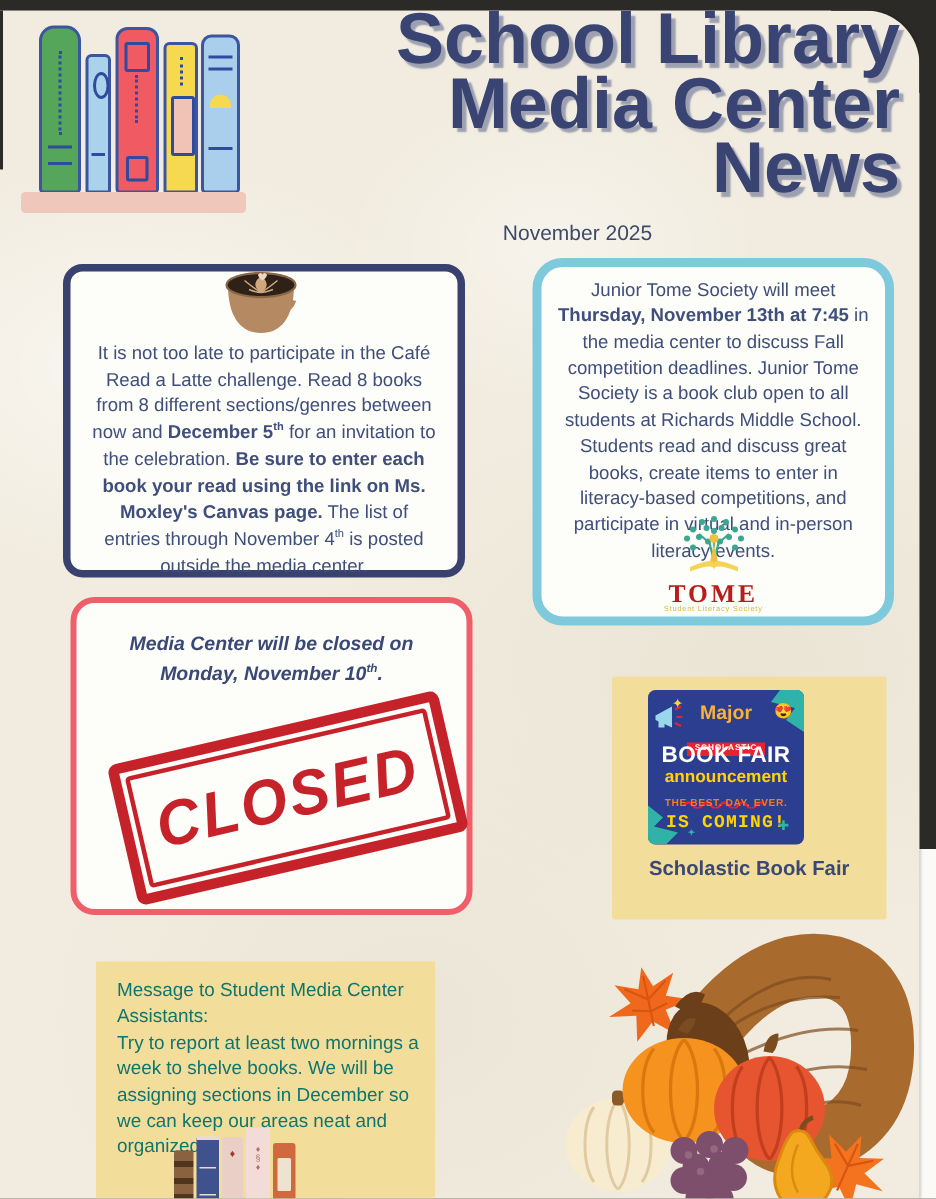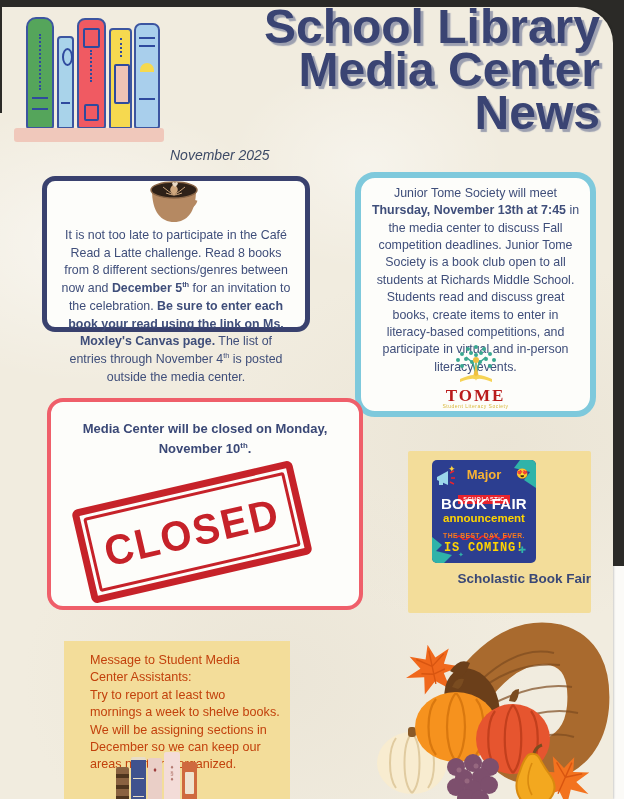--- a/index.html
+++ b/index.html
@@ -16,22 +16,22 @@
       radial-gradient(ellipse 420px 260px at 82% 55%, rgba(224,216,198,.38), transparent 70%),
       radial-gradient(ellipse 360px 300px at 45% 85%, rgba(228,221,205,.45), transparent 70%),
       radial-gradient(ellipse 200px 150px at 60% 20%, rgba(255,255,255,.4), transparent 70%),
       #f1ecdf;
     box-shadow: 1px 0 2px rgba(0,0,0,.18);}
 
   
   .title{position:absolute; left:170px; top:-2px; width:430px; text-align:right;
     font-size:48px; font-weight:bold; line-height:43px; color:#3a4473; letter-spacing:0px;
     text-shadow:3px 3px 1px rgba(128,135,160,.75);}
-  .date{position:absolute; left:170px; top:140px; width:430px; 
-    font-size:14px; color:#3d4a66;font-style:italic;}
+  .date{position:absolute; left:170px; top:140px; width:430px; text-align:center;
+    font-size:14px; color:#3d4a66;}
 
   
   .shelf-books{position:absolute; left:14px; top:3px; width:150px; height:132px;}
   .bk{position:absolute; bottom:13px; border:2px solid #3c55a0; box-sizing:border-box;}
   .bk1{left:12px; width:28px; height:112px; background:#55a55b; border-radius:10px 10px 3px 3px;}
   .bk2{left:43px; width:17px; height:93px; background:#a9d3ea; border-radius:4px 4px 2px 2px;}
   .bk3{left:63px; width:29px; height:111px; background:#f05a62; border-radius:8px 8px 3px 3px;}
   .bk4{left:95px; width:23px; height:101px; background:#f6d94f; border-radius:4px 4px 2px 2px;}
   .bk5{left:120px; width:26px; height:106px; background:#a9cfec; border-radius:7px 7px 3px 3px;}
   .shelf{position:absolute; bottom:0; left:0; width:150px; height:14px; background:#f0c8bb; border-radius:3px;}
@@ -43,31 +43,31 @@
   .bk3 .box2{position:absolute; left:5px; bottom:6px; width:11px; height:13px; border:2px solid #2f4a9e; border-radius:2px;}
   .bk4 .tag{position:absolute; left:3px; top:34px; width:12px; height:36px; background:#efc3b5; border:2px solid #2f4a9e; border-radius:2px;}
   .bk5 .half{position:absolute; left:4px; top:38px; width:14px; height:9px; background:#f6d94f; border-radius:8px 8px 0 0;}
 
   
   .card{position:absolute; box-sizing:border-box; background:#fdfdfa;}
   .rich{color:#3f4e7a;}
   .rich .b, .bold{font-weight:bold;}
   sup{font-size:60%; vertical-align:super; line-height:0;}
 
-  .cafe-card{left:42px; top:169px; width:268px; height:156px; border:5px solid #39416e; border-radius:13px;}
+  .cafe-card{left:42px; top:169px; width:268px; height:209px; border:5px solid #39416e; border-radius:13px;}
   .cafe-cup{position:absolute; top:-3px; left:50%; transform:translateX(-50%);}
   .cafe-text{position:absolute; top:46px; left:14px; right:14px; text-align:center; font-size:12.4px; line-height:1.43;}
 
   .tome-card{left:355px; top:165px; width:241px; height:245px; border:6px solid #7ec9dc; border-radius:20px;}
   .tome-text{position:absolute; top:7px; left:10px; right:10px; text-align:center; font-size:12.4px; line-height:1.4;}
   .tome-logo{position:absolute; bottom:2px; left:50%; transform:translateX(-50%); text-align:center;}
   .tome-word{font-family:"Liberation Serif", serif; font-weight:bold; font-size:17px; color:#b91c1c; letter-spacing:2px; line-height:14px;}
   .tome-tag{font-size:5px; color:#d9b93c; letter-spacing:.5px;}
 
-  .closed-card{left:47px; top:391px; width:316px; height:212px; border:4px solid #ef5f6a; border-radius:16px;}
+  .closed-card{left:47px; top:391px; width:268px; height:212px; border:4px solid #ef5f6a; border-radius:16px;font-style:italic;}
   .closed-heading{position:absolute; top:17px; left:20px; right:20px; text-align:center;
     font-size:13px; font-weight:bold; color:#3a4876; line-height:1.5;}
   .stamp{position:absolute; left:28px; top:82px; width:212px; height:82px;
     border:7px solid #c62229; border-radius:6px; transform:rotate(-13deg);
     display:flex; align-items:center; justify-content:center;}
   .stamp-inner{position:absolute; inset:3px; border:3px solid #c62229; border-radius:3px;}
   .stamp-text{font-size:40px; font-weight:bold; color:#c62229; letter-spacing:2px; transform:scaleY(1.05);}
 
   .panel{position:absolute; background:#f3dd9a; box-sizing:border-box;}
   .fair-panel{left:408px; top:444px; width:183px; height:162px; border-radius:2px;}
@@ -79,25 +79,25 @@
   .fg-banner-row{top:27px;}
   .fg-banner{display:inline-block; background:#e8232d; color:#fff; font-size:5.5px; font-weight:bold; letter-spacing:.6px; padding:1.5px 5px;}
   .fg-bookfair{top:35px; color:#ffffff; font-weight:bold; font-size:15px; letter-spacing:.3px;}
   .fg-announce{top:52px; color:#ffd400; font-weight:bold; font-size:11.5px;}
   .fg-squig{top:66px;}
   .fg-tagline{top:72px; color:#f47b20; font-weight:bold; font-size:6.8px; letter-spacing:.4px;}
   .fg-coming{top:81px; color:#ffd400; font-weight:bold; font-size:12px; letter-spacing:.8px;font-family:Liberation Mono, monospace;}
   .fg-plus{position:absolute; right:10px; bottom:8px; color:#2fb3a9; font-size:9px;}
   .fg-spark2{position:absolute; left:26px; bottom:4px; color:#2fb3a9; font-size:7px;}
   .corner-jag{position:absolute;}
-  .fair-caption{position:absolute; top:118px; left:0; right:0; text-align:right;
+  .fair-caption{position:absolute; top:118px; left:0; right:0; text-align:center;
     font-size:13.5px; font-weight:bold; color:#3a4876; line-height:1.45;}
 
   .assistants-panel{left:64px; top:634px; width:226px; height:165px;}
-  .assist-text{position:absolute; top:11px; left:26px; right:10px; font-size:12.6px; color:#c2410c; line-height:1.38;}
+  .assist-text{position:absolute; top:11px; left:14px; right:10px; font-size:12.6px; color:#0f766e; line-height:1.38;}
   .spines{position:absolute; left:50px; top:104px; width:110px; height:70px;}
   .sp{position:absolute; bottom:0; border-radius:2px 2px 0 0;}
   .sp1{left:2px;  width:13px; height:48px; background:repeating-linear-gradient(to bottom,#8a6240 0 7px,#4f351d 7px 11px);}
   .sp2{left:17px; width:15px; height:55px; background:#40528e; border-top:3px solid #e8ddc8;}
   .sp2 i{position:absolute; left:2px; right:2px; top:18px; border-top:1.5px solid #e8ddc8; display:block;}
   .sp2 i.c{top:36px;}
   .sp3{left:34px; width:14px; height:57px; background:#eacfc7;}
   .sp3 i{position:absolute; left:50%; top:8px; color:#9c3a3a; font-size:7px; transform:translateX(-50%); font-style:normal;}
   .sp4{left:50px; width:16px; height:63px; background:#f3dcd8;}
   .sp4 i{position:absolute; left:50%; top:12px; color:#b0746a; font-size:6px; transform:translateX(-50%); font-style:normal; writing-mode:vertical-rl;}

